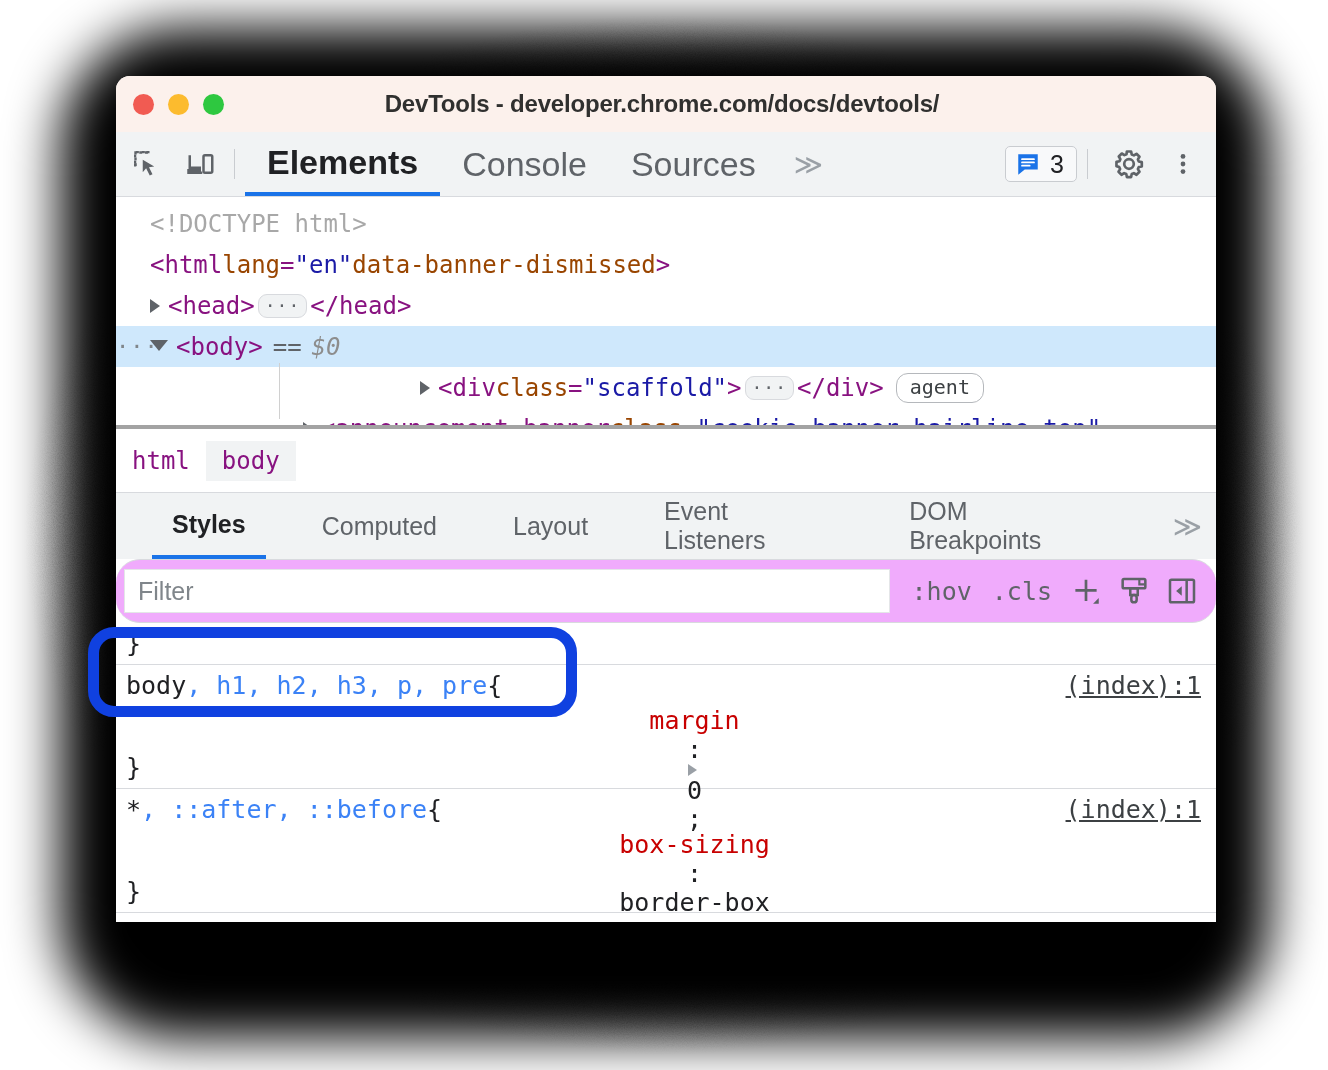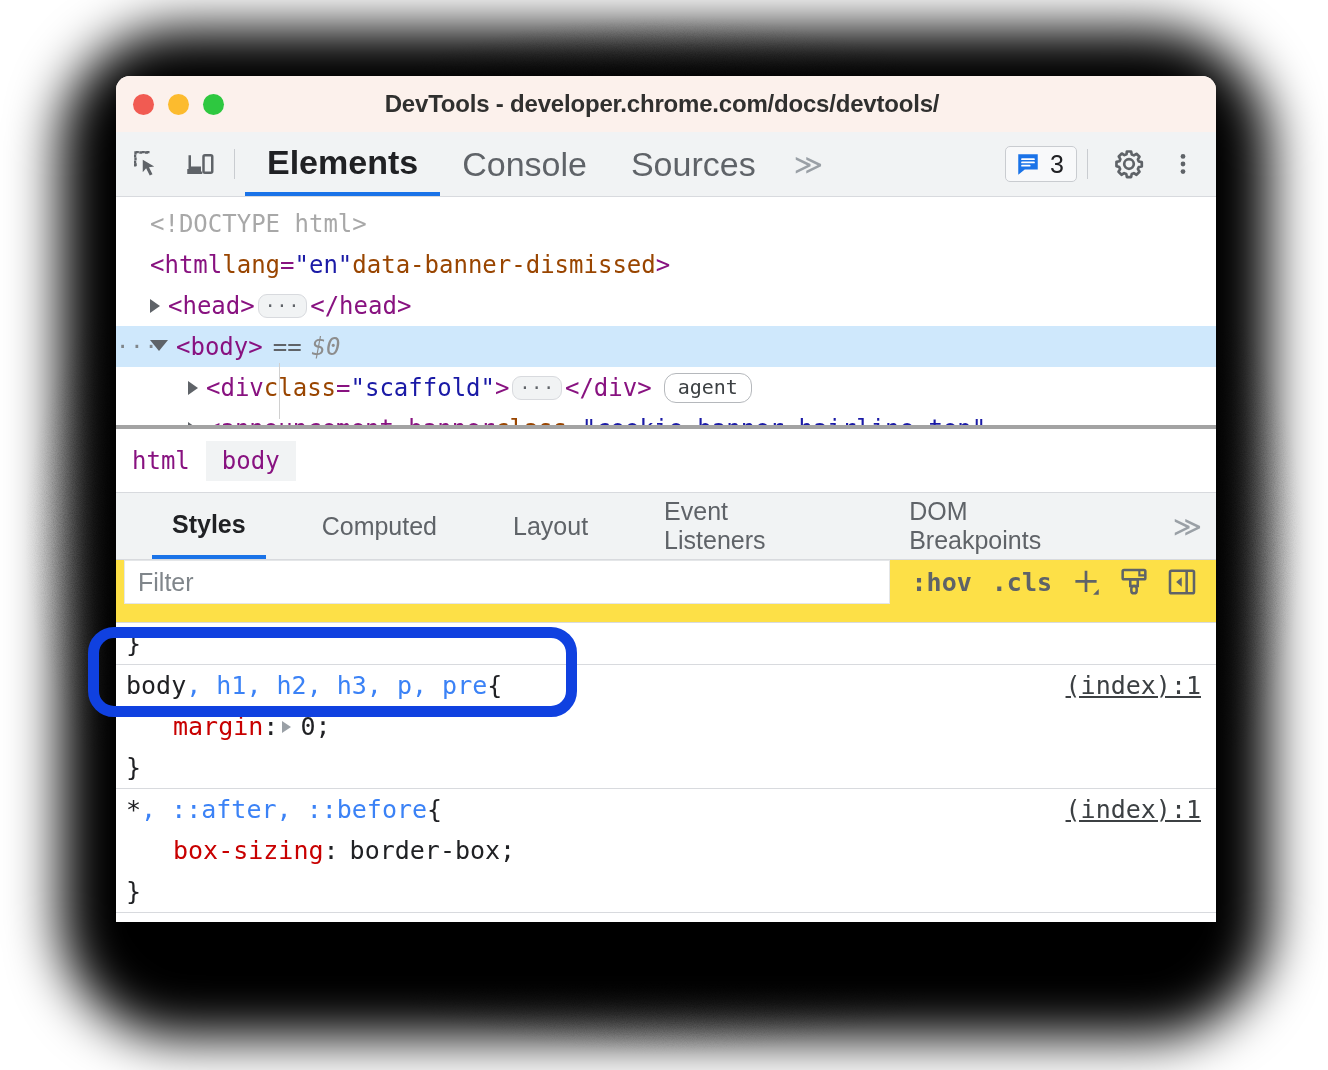--- a/index.html
+++ b/index.html
@@ -167,21 +167,21 @@
     border-bottom: 7px solid transparent;
   }
   .tri.open {
     border-left: 9px solid transparent;
     border-right: 9px solid transparent;
     border-top: 11px solid #5f6368;
     border-bottom: none;
     margin-bottom: 3px;
   }
   .indent1 { padding-left: 34px; }
-  .indent2 { padding-left: 72px; }
+  .indent2 { padding-left: 72px; justify-content: center; }
   .c-doctype { color: #a8a8a8; }
   .c-tag { color: #881280; }
   .c-attrname { color: #994500; }
   .c-attrval { color: #1a1aa6; }
   .c-gray { color: #5f6368; }
   .c-dollar { color: #8d8d8d; font-style: italic; }
   .ellipsis-pill {
     display: inline-flex;
     align-items: center;
     justify-content: center;
@@ -253,25 +253,26 @@
     color: #202124;
     font-weight: bold;
     border-bottom: 4px solid #1a73e8;
   }
   .side-tab.more { color: #9aa0a6; font-size: 28px; padding: 0 14px; }
 
   
   .filter-bar {
     flex: 0 0 auto;
     height: 62px;
-    background: #fde047;
+    background: #f0abfc;
     border-top: 1px solid #d8dade;
     border-bottom: 1px solid #d8dade;
     display: flex;
-    align-items: flex-start;
+    align-items: center;
+    border-radius: 24px;
   }
   .filter-input {
     flex: 1 1 auto;
     height: 44px;
     margin: 0 0 0 8px;
     background: #ffffff;
     border: 1px solid #e4e6e8;
     display: flex;
     align-items: center;
     padding-left: 13px;
@@ -281,21 +282,21 @@
   }
   .filter-actions {
     display: flex;
     align-items: center;
     gap: 4px;
     padding: 0 12px 0 14px;
   }
   .fa-text {
     font-family: "DejaVu Sans Mono", monospace;
     font-size: 25px;
-    font-weight: bold;
+    font-weight: normal;
     color: #5f6368;
     padding: 0 8px;
   }
   .fa-icon {
     width: 44px; height: 44px;
     display: flex; align-items: center; justify-content: center;
   }
 
   
   .styles-pane {
@@ -310,21 +311,21 @@
     border-bottom: 1px solid #d8dade;
     padding: 0 0 0 10px;
     position: relative;
   }
   .rule-line {
     height: 41px;
     display: flex;
     align-items: center;
     white-space: nowrap;
   }
-  .rule-line.indent { padding-left: 47px; }
+  .rule-line.indent { padding-left: 47px; flex-direction: column; }
   .origin {
     position: absolute;
     right: 15px;
     color: #3c4043;
     text-decoration: underline;
     font-size: 25px;
   }
   .origin.noline { text-decoration: none; font-style: italic; color: #5f6368; }
   .sel-match { color: #202124; }
   .sel-dim { color: #3b82f6; }

